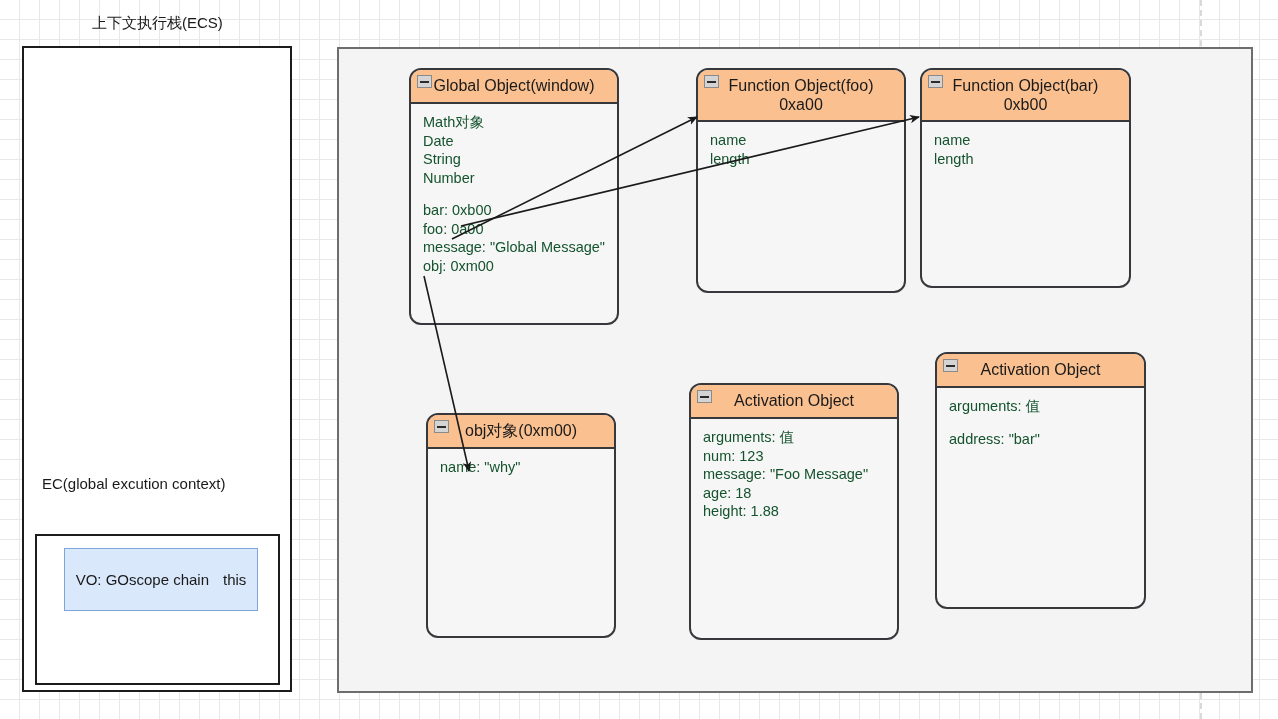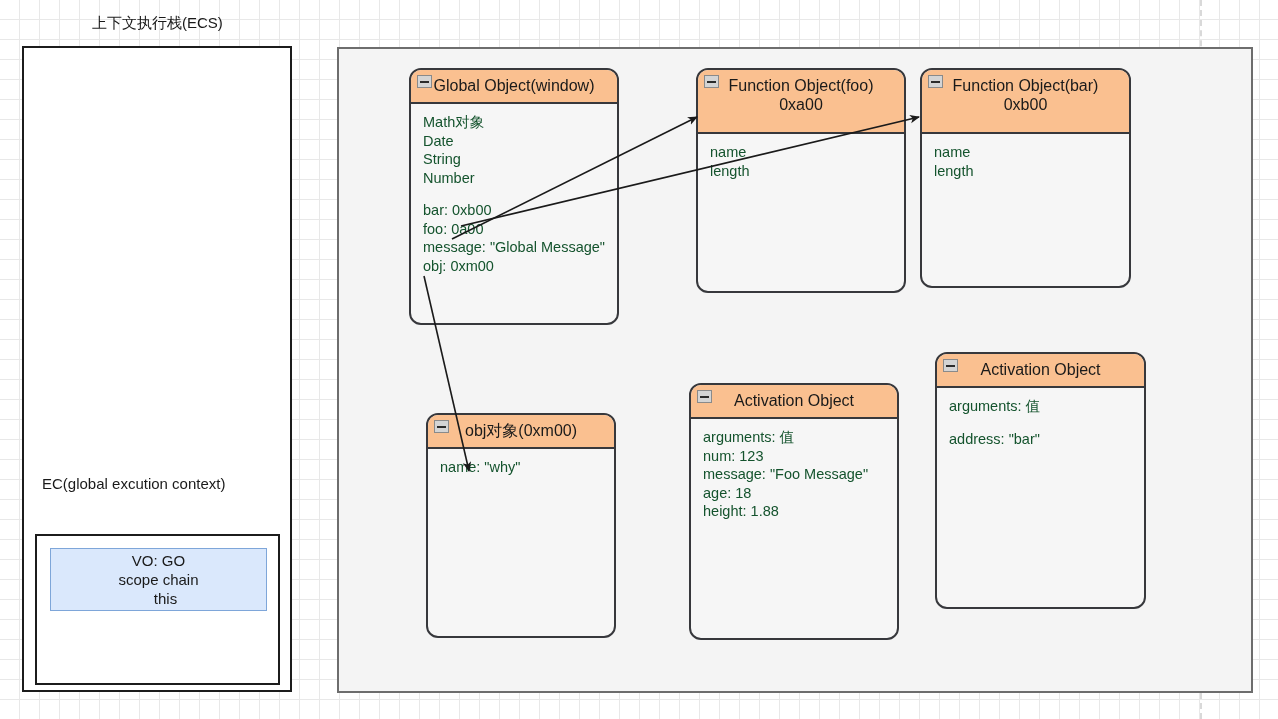--- a/index.html
+++ b/index.html
@@ -57,26 +57,26 @@
   }
   .ec-box {
     position: absolute;
     left: 35px; top: 534px;
     width: 245px; height: 151px;
     background: #ffffff;
     border: 2px solid #1c1c1c;
   }
   .vo-box {
     position: absolute;
-    left: 50px; top: 548px;
-    width: 217px; height: 63px;
+    left: 64px; top: 548px;
+    width: 194px; height: 63px;
     background: #dae8fc;
     border: 1px solid #7ea6d9;
     display: flex;
-    flex-direction: column;
+    flex-direction: row;
     align-items: center;
     justify-content: center;
     font-size: 15px;
     color: #1a1a1a;
     line-height: 19px;
   }
   .vo-box span { display: block; }
   .vo-line-2 { align-self: center; }
   .vo-line-3 { margin-left: 14px; }
 
@@ -100,21 +100,21 @@
   .card-header {
     position: relative;
     background: #fac090;
     border-bottom: 2px solid #37383c;
     color: #1a1a1a;
     font-size: 16px;
     text-align: center;
     padding: 6px 4px 7px 4px;
     line-height: 19px;
   }
-  .card-header.tall { padding-bottom: 18px; }
+  .card-header.tall { padding-bottom: 6px; }
   .collapse-icon {
     position: absolute;
     left: 6px; top: 5px;
     width: 15px; height: 13px;
     background: #d4d4d4;
     border: 1px solid #8a8a8a;
   }
   .collapse-icon::before {
     content: "";
     position: absolute;

